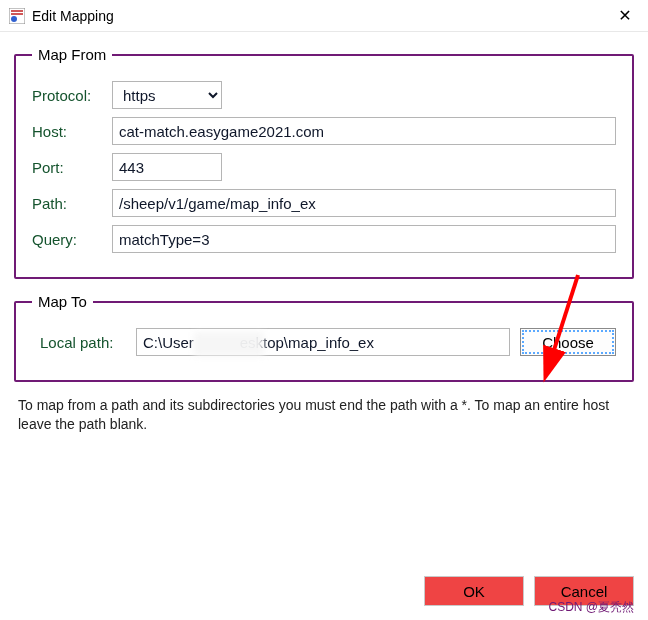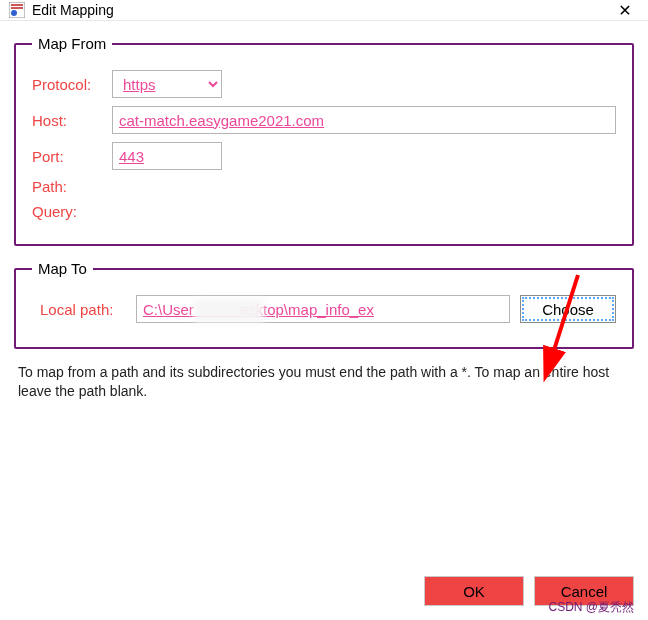--- a/index.html
+++ b/index.html
@@ -7,21 +7,21 @@
   body {
     width: 648px;
     height: 620px;
     font-family: "Segoe UI", Tahoma, sans-serif;
     font-size: 14px;
     background: #fff;
     color: #000;
     position: relative;
   }
   .titlebar {
-    height: 21px;
+    height: 32px;
     display: flex;
     align-items: center;
     padding: 0 8px;
     border-bottom: 1px solid #e8e8e8;
   }
   .titlebar .appicon {
     width: 18px; height: 18px; margin-right: 6px;
     display: inline-flex; align-items: center; justify-content: center;
   }
   .titlebar .title { flex: 1; font-size: 14px; }
@@ -40,32 +40,31 @@
     color: #000;
   }
   .row {
     display: flex;
     align-items: center;
     margin: 8px 0;
   }
   .lbl {
     width: 80px;
     font-size: 15px;
-    color: #ef4444;
+    color: #14532d;
   }
   .lbl-wide { width: 96px; margin-left: 8px; }
   input[type=text], select {
     height: 28px;
     padding: 2px 6px;
     font-family: inherit;
     font-size: 15px;
     border: 1px solid #b5b5b5;
     background: #fff;
-    color: #ec4899;
-    text-decoration: underline;
+    color: #0f172a;
   }
   .full { flex: 1; }
   .w-proto { width: 110px; }
   .w-port { width: 110px; }
   .choose-btn {
     height: 28px;
     width: 96px;
     margin-left: 10px;
     background: #fdfdfd;
     border: 1px solid #8a8a8a;
@@ -166,24 +165,26 @@
       <input type="text" class="full" value="cat-match.easygame2021.com" style="">
     </div>
 
     <div class="row">
       <span class="lbl">Port:</span>
       <input type="text" class="w-port" value="443" style="">
     </div>
 
     <div class="row">
       <span class="lbl">Path:</span>
+      <input type="text" class="full" value="/sheep/v1/game/map_info_ex" style="">
     </div>
 
     <div class="row">
       <span class="lbl">Query:</span>
+      <input type="text" class="full" value="matchType=3" style="">
     </div>
   </fieldset>
 
   <fieldset style="position:relative;">
     <legend>Map To</legend>
 
     <div class="row">
       <span class="lbl lbl-wide">Local path:</span>
       <input type="text" class="full" value="C:\User           esktop\map_info_ex" style="">
       <button class="choose-btn">Choose</button>

